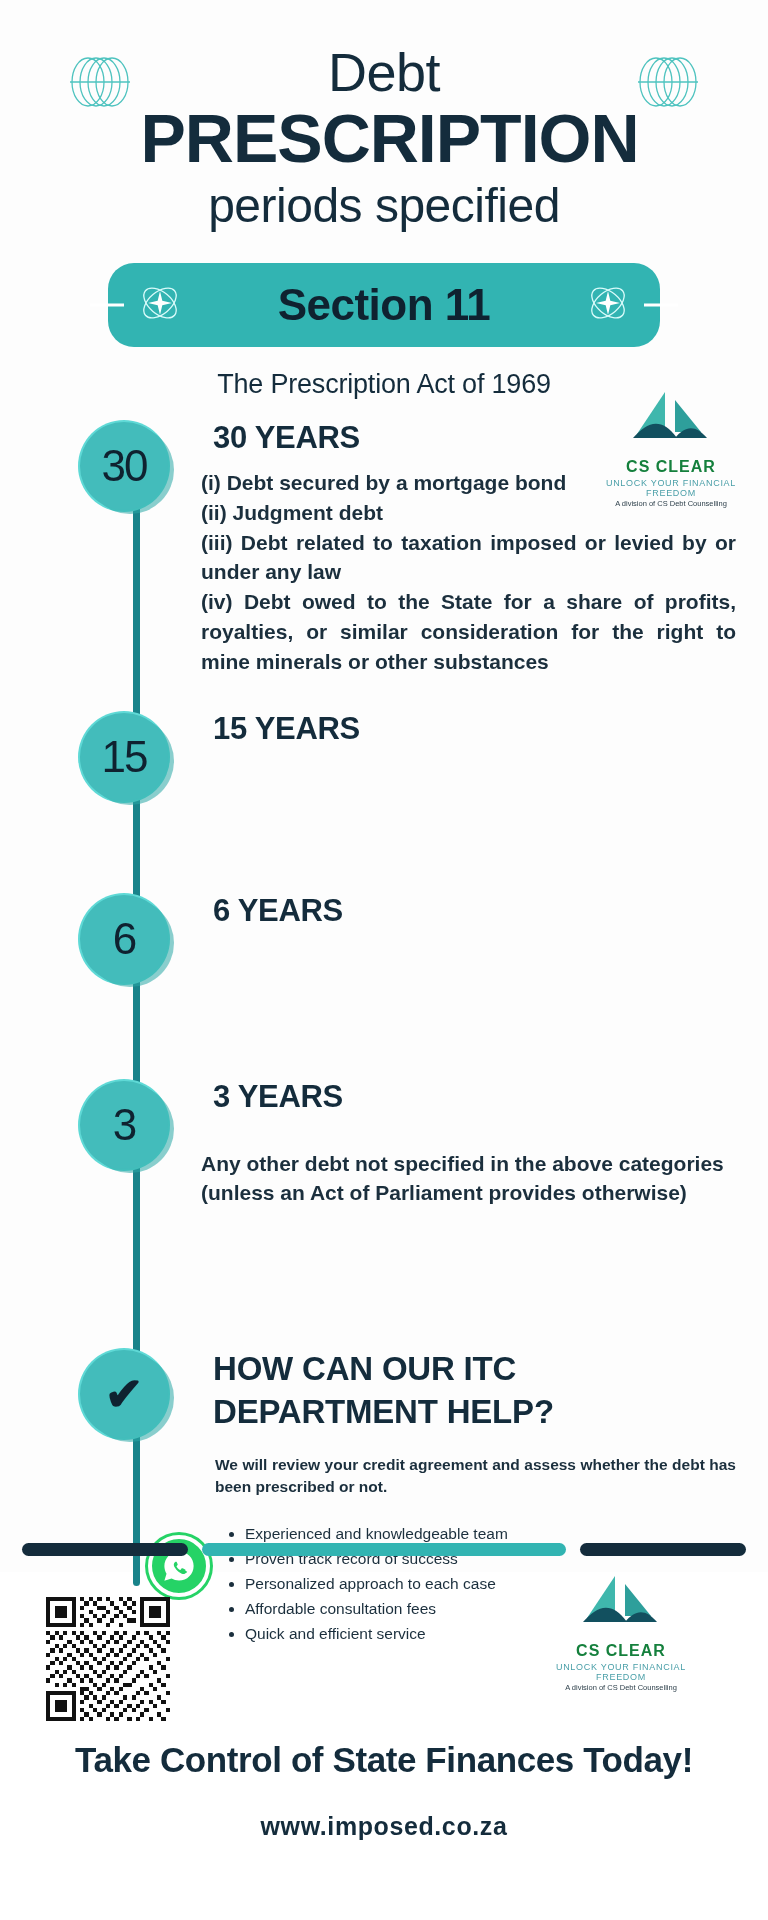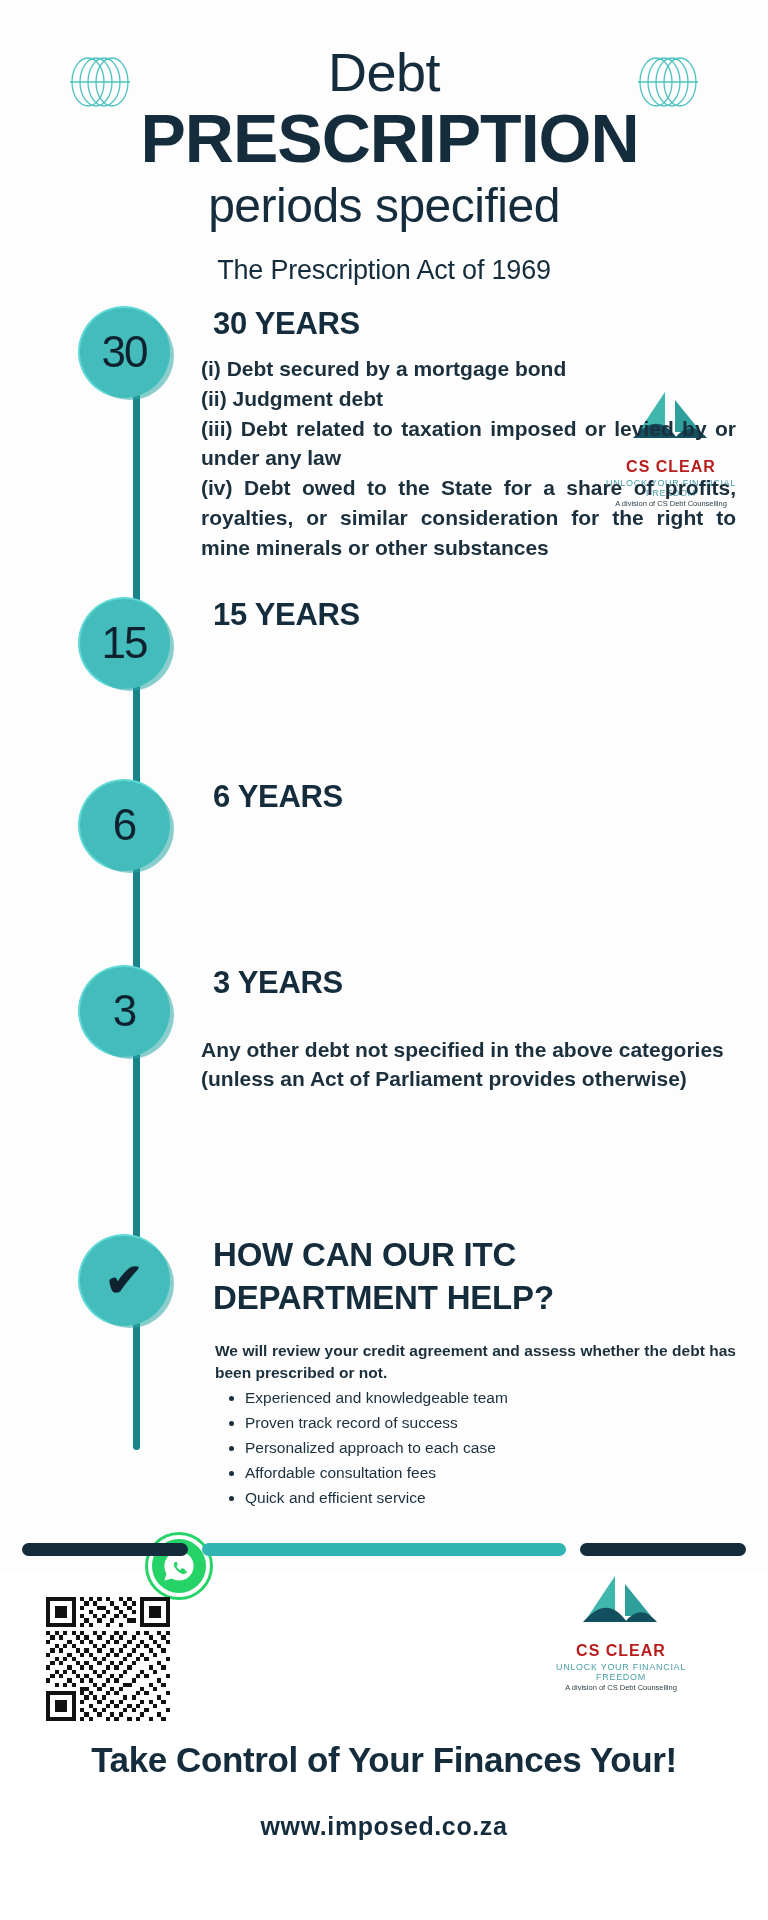--- a/index.html
+++ b/index.html
@@ -78,21 +78,21 @@
     text-align: center;
     font-size: 27px;
     color: #142c3c;
     margin-top: 22px;
     letter-spacing: -0.2px;
   }
 
   
   .logo-top { position: absolute; right: 22px; top: 388px; width: 150px; text-align: center; }
   .logo-name {
-    font-size: 16px; font-weight: 700; color: #b91c1c;
+    font-size: 16px; font-weight: 700; color: #15803d;
     letter-spacing: 1px; margin-top: 2px;
   }
   .logo-tag {
     font-size: 9px; color: #4a9fa8; letter-spacing: 0.7px; margin-top: 2px;
   }
   .logo-sub {
     font-size: 7.5px; color: #30424d; margin-top: 1px;
   }
 
   
@@ -144,21 +144,21 @@
   .itc-title {
     font-size: 33px; font-weight: 700; color: #142c3c;
     line-height: 1.3; letter-spacing: -0.2px; padding-left: 38px;
   }
   .itc-para {
     font-size: 15.5px; color: #1b2f3d; line-height: 1.45;
     margin-top: 20px; padding-left: 40px; text-align: justify;
     font-weight: 700;
   }
   .itc-list {
-    padding-left: 70px; list-style: disc;
+    margin-top: 22px; padding-left: 70px; list-style: disc;
   }
   .itc-list li {
     font-size: 15.5px; color: #1b2f3d; line-height: 1.62;
   }
 
   .check-mark { font-size: 46px; color: #0f2230; line-height: 1; font-weight: 700; }
 
   
   .wa {
     position: absolute; left: 148px; top: 1535px;
@@ -224,20 +224,48 @@
           <line x1="8" y1="26" x2="68" y2="26"></line>
         </g>
       </svg>
     </span>
 
     <div class="hdr-line1">Debt</div>
     <div class="hdr-line2">PRESCRIPTION</div>
     <div class="hdr-line3">periods specified</div>
   </div>
 
+  <div class="banner-wrap">
+    <div class="banner">
+      <span class="ban-tick l"></span>
+      <span class="ban-tick r"></span>
+
+      <span class="atom l">
+        <svg width="52" height="52" viewBox="0 0 52 52">
+          <g fill="none" stroke="#d8fbfa" stroke-width="1.3">
+            <ellipse cx="26" cy="26" rx="19" ry="11" transform="rotate(40 26 26)"></ellipse>
+            <ellipse cx="26" cy="26" rx="19" ry="11" transform="rotate(-40 26 26)"></ellipse>
+          </g>
+          <path d="M26 14 L28.3 23.7 L38 26 L28.3 28.3 L26 38 L23.7 28.3 L14 26 L23.7 23.7 Z" fill="#ffffff"></path>
+        </svg>
+      </span>
+
+      <span class="banner-title">Section 11</span>
+
+      <span class="atom r">
+        <svg width="52" height="52" viewBox="0 0 52 52">
+          <g fill="none" stroke="#d8fbfa" stroke-width="1.3">
+            <ellipse cx="26" cy="26" rx="19" ry="11" transform="rotate(40 26 26)"></ellipse>
+            <ellipse cx="26" cy="26" rx="19" ry="11" transform="rotate(-40 26 26)"></ellipse>
+          </g>
+          <path d="M26 14 L28.3 23.7 L38 26 L28.3 28.3 L26 38 L23.7 28.3 L14 26 L23.7 23.7 Z" fill="#ffffff"></path>
+        </svg>
+      </span>
+    </div>
+  </div>
 
   <div class="act-sub">The Prescription Act of 1969</div>
 
   <div class="logo-top">
     <span>
       <svg width="92" height="64" viewBox="0 0 92 64">
         <path d="M40 4 L40 42 L12 46 Z" fill="#3fb7ad"></path>
         <path d="M50 12 L50 44 L76 44 Z" fill="#2e9f9b"></path>
         <path d="M8 50 C22 34 36 28 52 50 Z" fill="#12505f"></path>
         <path d="M50 50 C60 38 70 36 82 50 Z" fill="#12505f"></path>
@@ -398,21 +426,21 @@
         <path d="M50 12 L50 44 L76 44 Z" fill="#2e9f9b"></path>
         <path d="M8 50 C22 34 36 28 52 50 Z" fill="#12505f"></path>
         <path d="M50 50 C60 38 70 36 82 50 Z" fill="#12505f"></path>
       </svg>
     </span>
     <div class="logo-name">CS CLEAR</div>
     <div class="logo-tag">UNLOCK YOUR FINANCIAL FREEDOM</div>
     <div class="logo-sub">A division of CS Debt Counselling</div>
   </div>
 
-  <div class="cta">Take Control of Your Finances Your!</div>
+  <div class="cta">Take Control of State Finances Today!</div>
   <div class="url">www.imposed.co.za</div>
 
   <div class="foot-bars">
     <span class="bar dark1"></span>
     <span class="bar teal"></span>
     <span class="bar dark2"></span>
   </div>
 
 </div>
 

